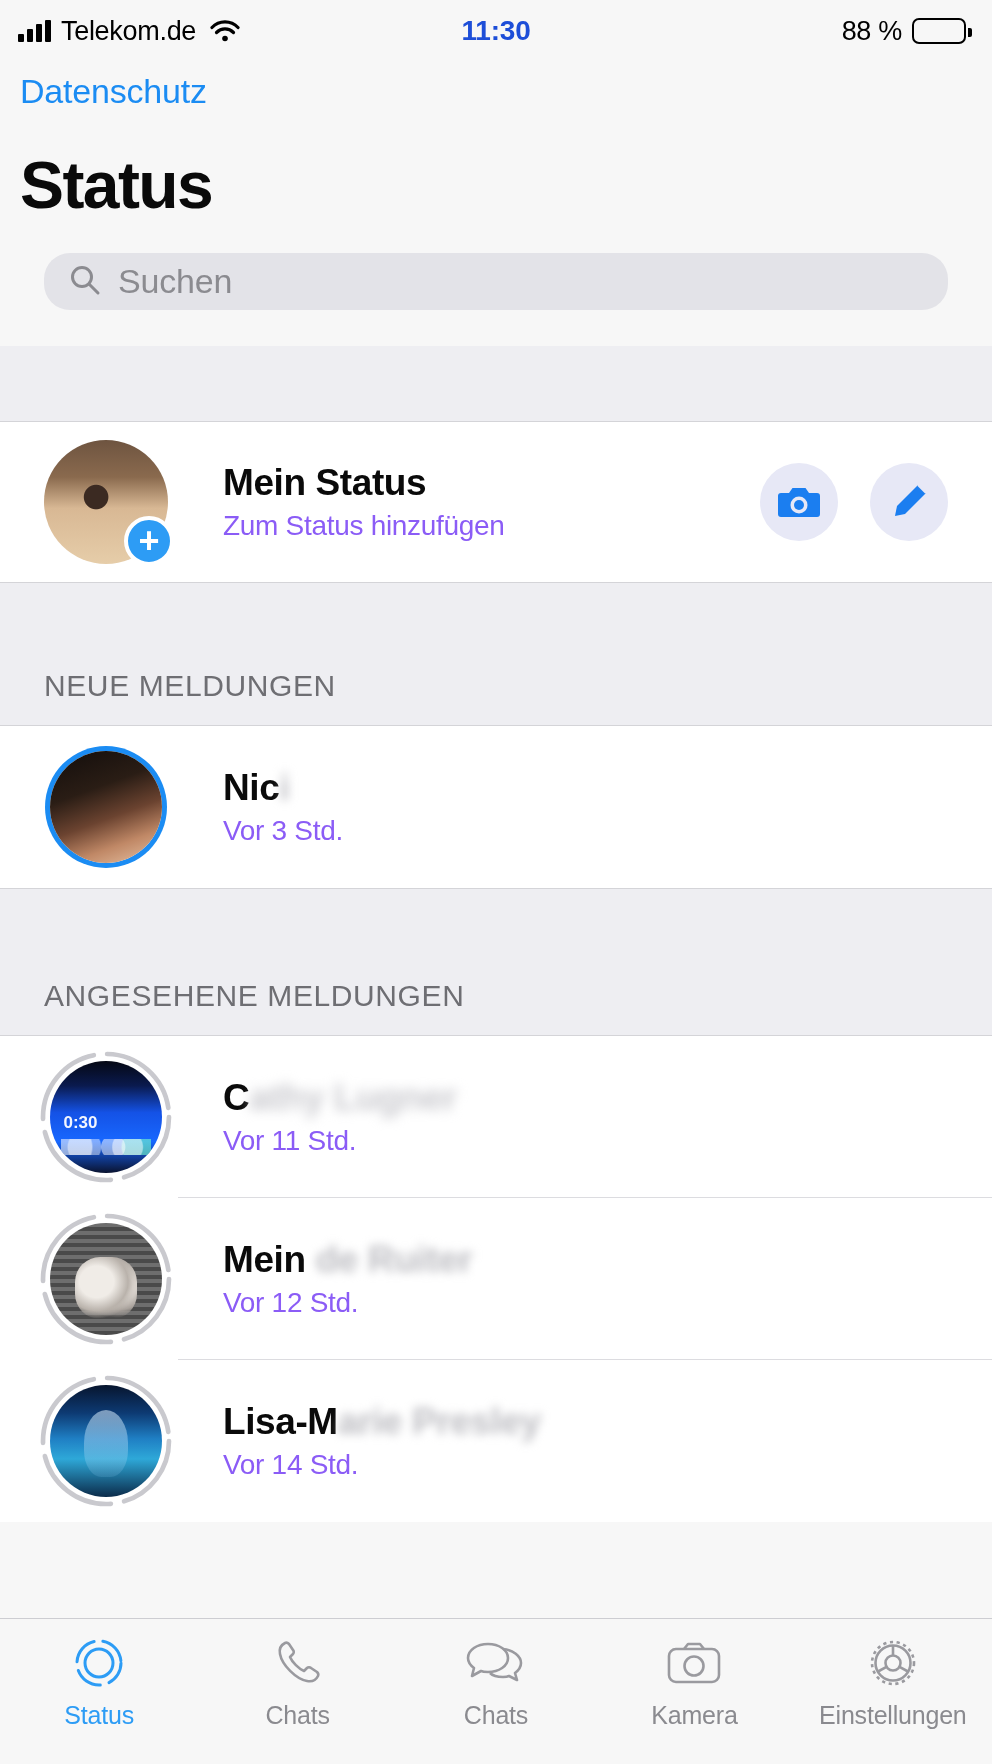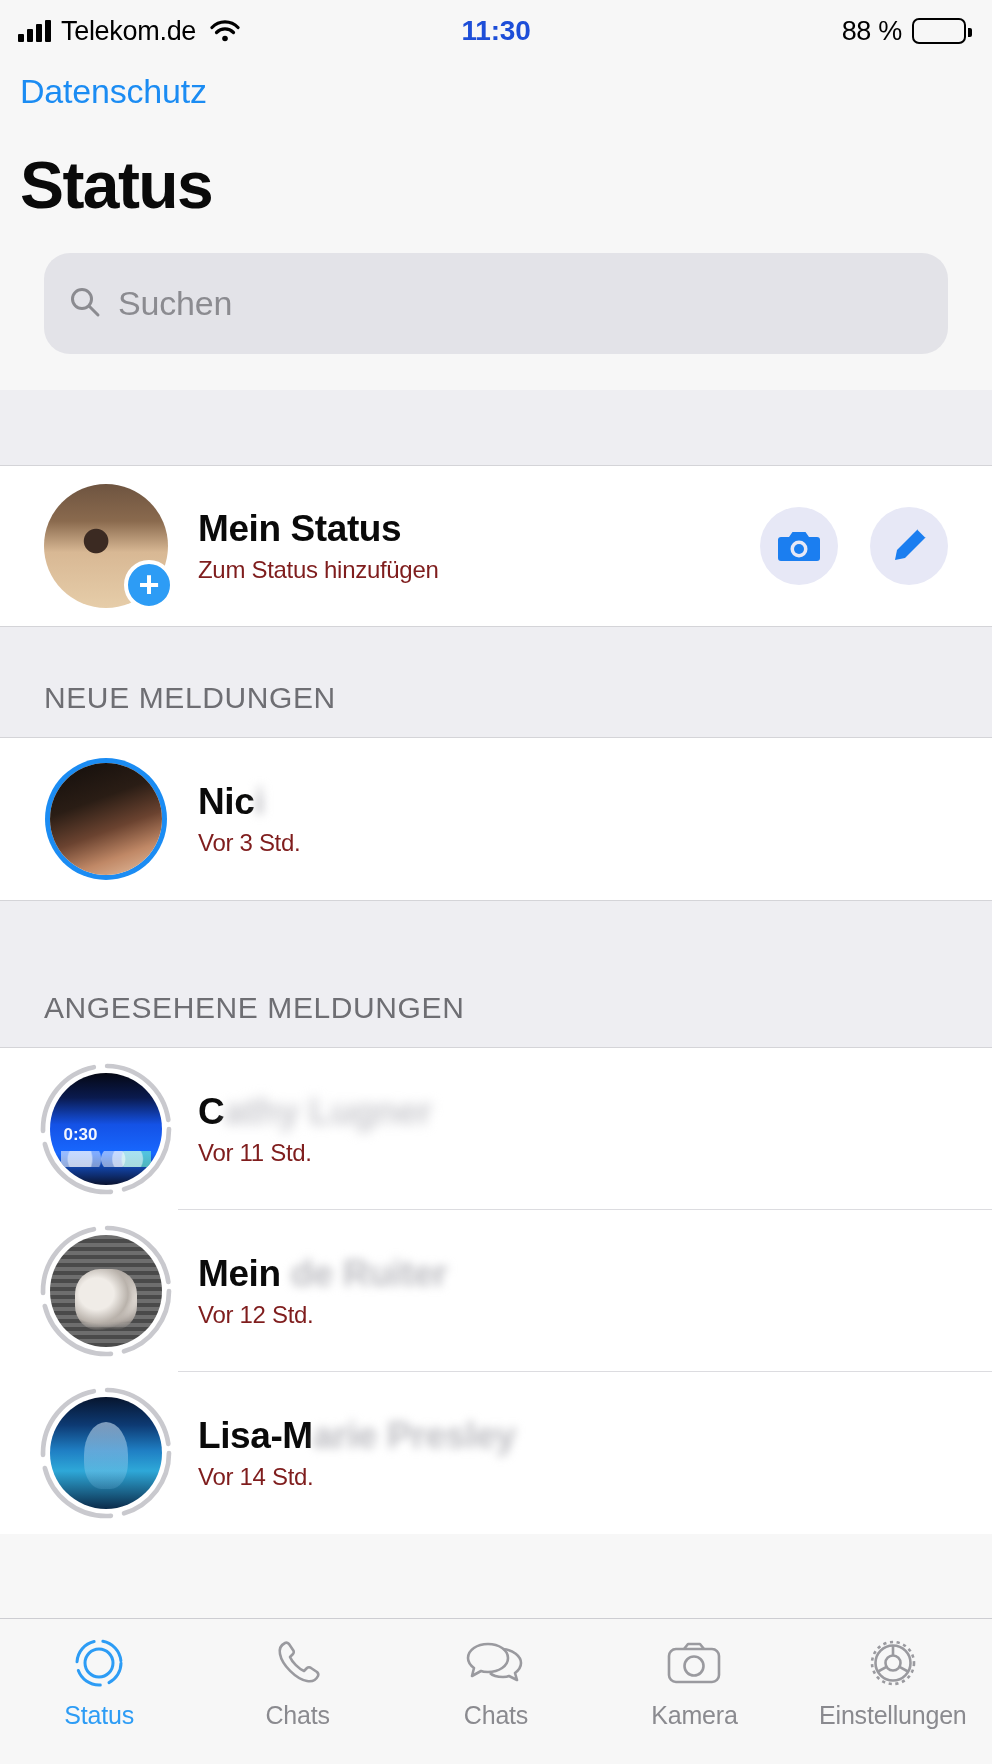--- a/index.html
+++ b/index.html
@@ -40,21 +40,21 @@
   .battfill { height: 100%; background: #000; border-radius: 3px; }
 
   
   .header { background: #f7f7f7; padding: 0 20px; flex: 0 0 auto; }
   .backlink { font-size: 34px; color: #1b8cf3; padding-top: 10px; letter-spacing: -0.2px; }
   .bigtitle { font-size: 66px; font-weight: bold; color: #0a0a0a; letter-spacing: -1.6px; margin-top: 36px; }
 
   
   .searchwrap { background: #f7f7f7; padding: 30px 44px 36px 44px; flex: 0 0 auto; }
   .searchbar {
-    height: 101px; background: #e3e3e8; border-radius: 26px;
+    height: 57px; background: #e3e3e8; border-radius: 26px;
     display: flex; align-items: center; padding: 0 24px; gap: 16px;
   }
   .searchbar .ph { font-size: 34px; color: #8b8b90; letter-spacing: -0.2px; }
 
   
   .graygap { background: #eeeef2; flex: 0 0 auto; border-bottom: 1px solid #d4d4d8; }
 
   
   .row {
     background: #fff; display: flex; align-items: center;
@@ -69,23 +69,23 @@
   .avatar .img {
     position: absolute; inset: 0; border-radius: 50%; overflow: hidden;
   }
   .plusbadge {
     position: absolute; right: -6px; bottom: -2px;
     width: 50px; height: 50px; border-radius: 50%;
     background: #2d9cf5; border: 4px solid #fff;
     display: flex; align-items: center; justify-content: center;
     color: #fff; font-size: 36px; font-weight: bold; line-height: 1;
   }
-  .rowtexts { display: flex; flex-direction: column; justify-content: flex-end; gap: 6px; min-width: 0; flex: 1 1 auto; }
+  .rowtexts { display: flex; flex-direction: column; justify-content: flex-end; gap: 6px; min-width: 0; flex: 1 1 auto; margin-left: 25px; }
   .rowtitle { font-size: 37px; font-weight: bold; color: #0a0a0a; letter-spacing: -0.4px; white-space: nowrap; }
-  .rowsub { font-size: 24px; color: #7f1d1d; letter-spacing: -0.3px; }
+  .rowsub { font-size: 28px; color: #8b5cf6; letter-spacing: -0.3px; }
   .blurtail { color: #bdbdc2; filter: blur(5px); }
   .blurheavy { filter: blur(6px); color: #c9c9ce; }
 
   .rowactions { display: flex; align-items: center; gap: 32px; margin-left: auto; }
   .circbtn {
     width: 78px; height: 78px; border-radius: 50%;
     background: #e7e8f6; display: flex; align-items: center; justify-content: center;
   }
 
   
@@ -229,21 +229,21 @@
       </div>
       <div class="circbtn">
         <svg width="42" height="42" viewBox="0 0 42 42">
           <path d="M30 4l8 8-21 21-10 2 2-10z" fill="#1b7ef0"></path>
           <path d="M30 4l8 8" stroke="#e7e8f6" stroke-width="2"></path>
         </svg>
       </div>
     </div>
   </div>
 
-  <div class="sectionhdr" style="height:112px">
+  <div class="sectionhdr" style="height:144px">
     <span>NEUE MELDUNGEN</span>
   </div>
 
   <div class="row statusrow">
     <div class="inner">
       <div class="avatar ringed ring-unseen">
         <div class="img ph-nici"></div>
       </div>
       <div class="rowtexts">
         <div class="rowtitle"><span>Nic</span><span class="blurtail">i</span></div>

